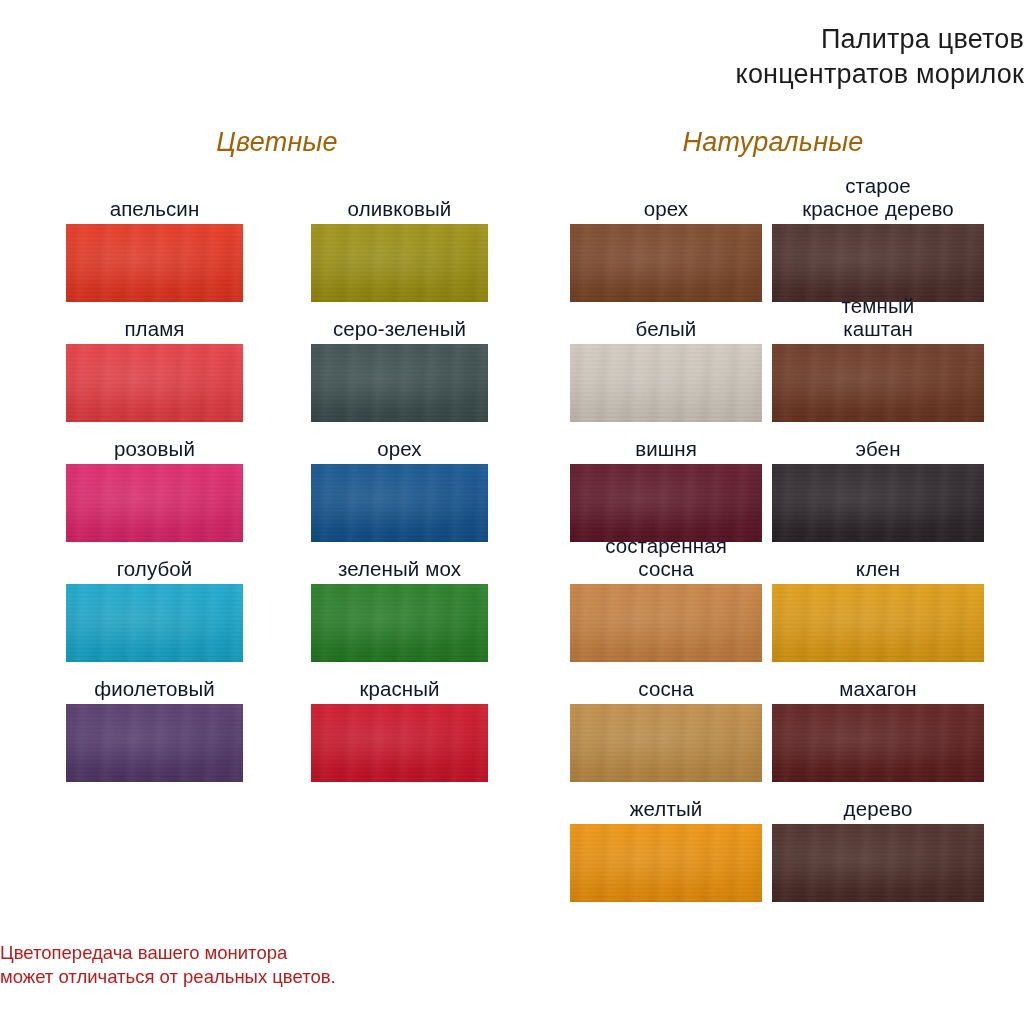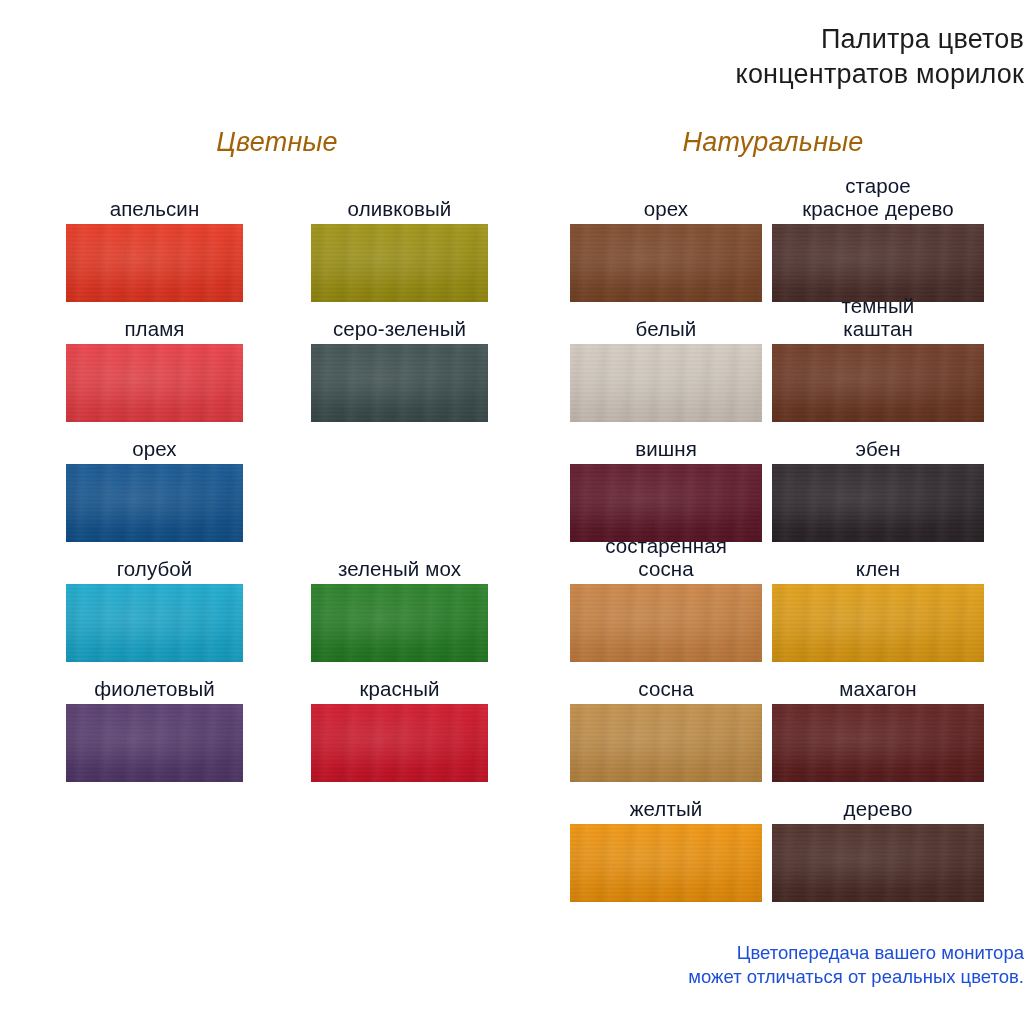--- a/index.html
+++ b/index.html
@@ -116,24 +116,24 @@
     background:
       radial-gradient(ellipse 120% 70% at 38% 45%, rgba(255,255,255,0.10), rgba(0,0,0,0.00) 60%),
       linear-gradient(to bottom, rgba(255,255,255,0.06), rgba(0,0,0,0.10));
     pointer-events: none;
   }
 
   
   .footer {
     position: absolute;
     bottom: 35px; left: 0; width: 1024px;
-    text-align: right;
+    text-align: left;
     font-size: 18.5px;
     line-height: 24px;
-    color: #1d4ed8;
+    color: #b91c1c;
     white-space: pre-line;
   }
 </style>
 </head>
 <body>
 
 <div class="page">
 
   <div class="title">
     <span class="tl">Палитра цветов</span>
@@ -177,20 +177,28 @@
         <div class="swatch-label">серо-зеленый</div>
         <div class="swatch" style="background-color: rgb(59, 77, 77);">
           <div class="grain"></div>
           <div class="grain2"></div>
           <div class="shade"></div>
         </div>
       </div>
     </div>
 
     <div class="row">
+      <div class="cell c0">
+        <div class="swatch-label">розовый</div>
+        <div class="swatch" style="background-color: rgb(224, 36, 106);">
+          <div class="grain"></div>
+          <div class="grain2"></div>
+          <div class="shade"></div>
+        </div>
+      </div>
       <div class="cell c1">
         <div class="swatch-label">орех</div>
         <div class="swatch" style="background-color: rgb(16, 82, 143);">
           <div class="grain"></div>
           <div class="grain2"></div>
           <div class="shade"></div>
         </div>
       </div>
     </div>
 

